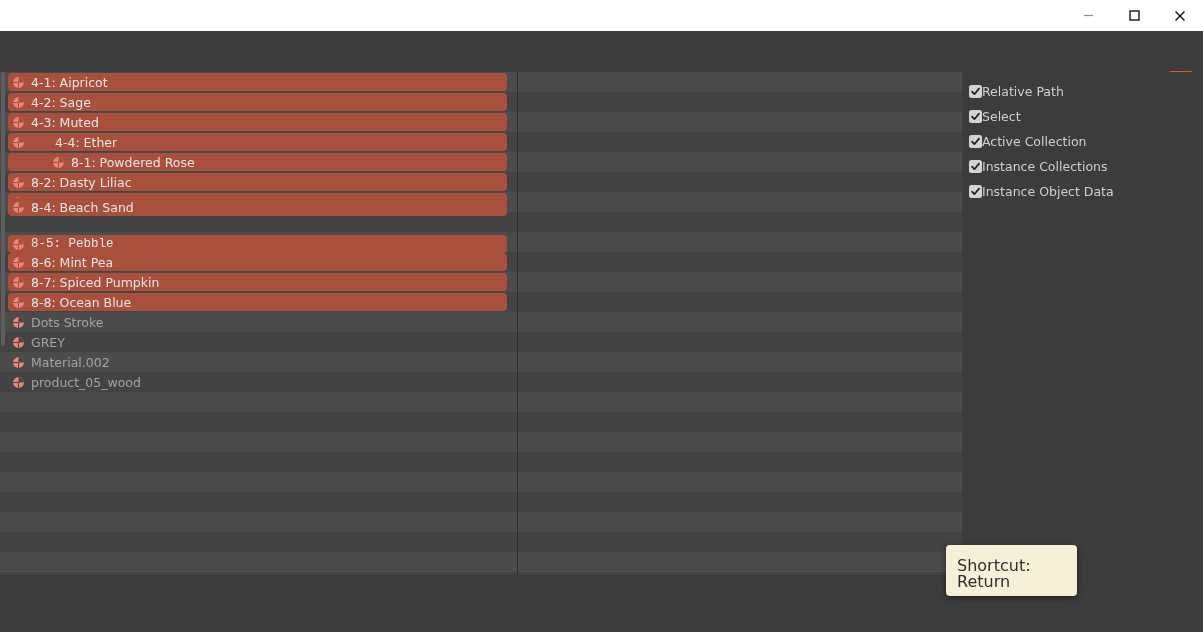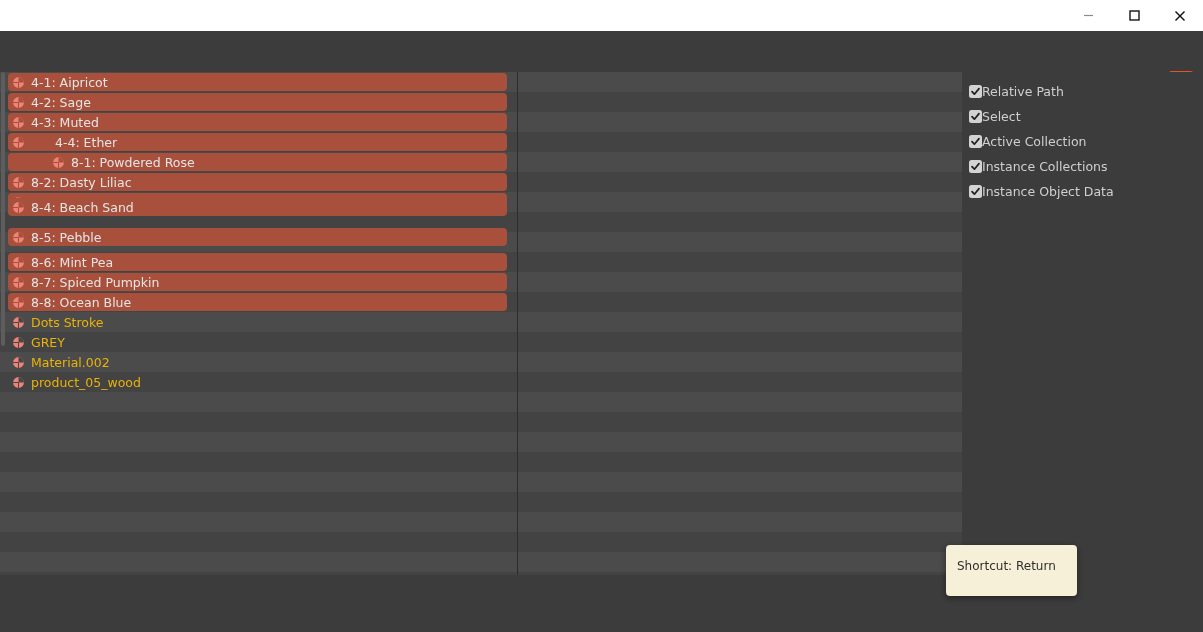--- a/index.html
+++ b/index.html
@@ -111,21 +111,21 @@
   .rowlist{position:absolute;left:0;top:0;width:962px;}
   .frow{
     position:absolute;left:8px;height:18px;
     display:flex;align-items:center;
     border-radius:4px;
     padding-left:4px;box-sizing:border-box;
   }
   .frow.sel{width:499px;background:#a8503c;}
   .frow.unsel{width:0px;background:transparent;}
   .frow .label{margin-left:6px;white-space:nowrap;color:#e5e5e5;}
-  .frow.unsel .label{color:#eab308;}
+  .frow.unsel .label{color:#a3a3a3;}
   .matico{width:13px;height:13px;flex:0 0 auto;display:block;}
   
   .vscroll{
     position:absolute;left:1px;top:0px;width:4px;height:503px;
   }
   .vscroll-thumb{
     position:absolute;left:0;top:0px;width:4px;height:274px;
     background:#5d5d5d;border-radius:2px;
   }
   
@@ -149,21 +149,21 @@
   }
   
   .tooltip{
     position:absolute;left:946px;top:545px;width:131px;height:51px;
     background:#f6f0d8;border-radius:4px;
     box-shadow:0 2px 6px rgba(0,0,0,.45);
     padding:8px 11px;box-sizing:border-box;
     z-index:50;
   }
   .tooltip .tline1{color:#1c1c1c;font-size:12px;line-height:16px;}
-  .tooltip .tline2{color:#2e2e2e;font-size:12px;line-height:16px;margin-top:5px;}
+  .tooltip .tline2{color:#2e2e2e;font-size:16px;line-height:16px;margin-top:5px;}
 </style>
 </head>
 <body>
 
 <div class="titlebar">
   <div class="winbtn">
     <svg width="13" height="13" viewBox="0 0 13 13">
       <line x1="2" y1="6.5" x2="11" y2="6.5" stroke="#8a8a8a" stroke-width="1.2"></line>
     </svg>
   </div>
@@ -402,21 +402,21 @@
       </div>
       <div class="frow sel" style="top: 126px;">
         <svg viewBox="0 0 13 13" class="matico">
           <circle cx="6.5" cy="6.5" r="5.4" fill="#ed8379"></circle>
           <path d="M6.5 6.5 L6.5 1.1 A5.4 5.4 0 0 1 11.9 6.5 Z" fill="#a8503c"></path>
           <line x1="6.5" y1="6.5" x2="1.1" y2="6.5" stroke="#a8503c" stroke-width="1"></line>
           <line x1="6.5" y1="6.5" x2="6.5" y2="11.9" stroke="#a8503c" stroke-width="1"></line>
         </svg>
         <span class="label">8-4: Beach Sand</span>
       </div>
-      <div class="frow sel" style="top: 156px;">
+      <div class="frow sel" style="top: 163px; font-family: Liberation Mono, monospace;">
         <svg viewBox="0 0 13 13" class="matico">
           <circle cx="6.5" cy="6.5" r="5.4" fill="#ed8379"></circle>
           <path d="M6.5 6.5 L6.5 1.1 A5.4 5.4 0 0 1 11.9 6.5 Z" fill="#a8503c"></path>
           <line x1="6.5" y1="6.5" x2="1.1" y2="6.5" stroke="#a8503c" stroke-width="1"></line>
           <line x1="6.5" y1="6.5" x2="6.5" y2="11.9" stroke="#a8503c" stroke-width="1"></line>
         </svg>
         <span class="label">8-5: Pebble</span>
       </div>
       <div class="frow sel" style="top: 181px;">
         <svg viewBox="0 0 13 13" class="matico">

